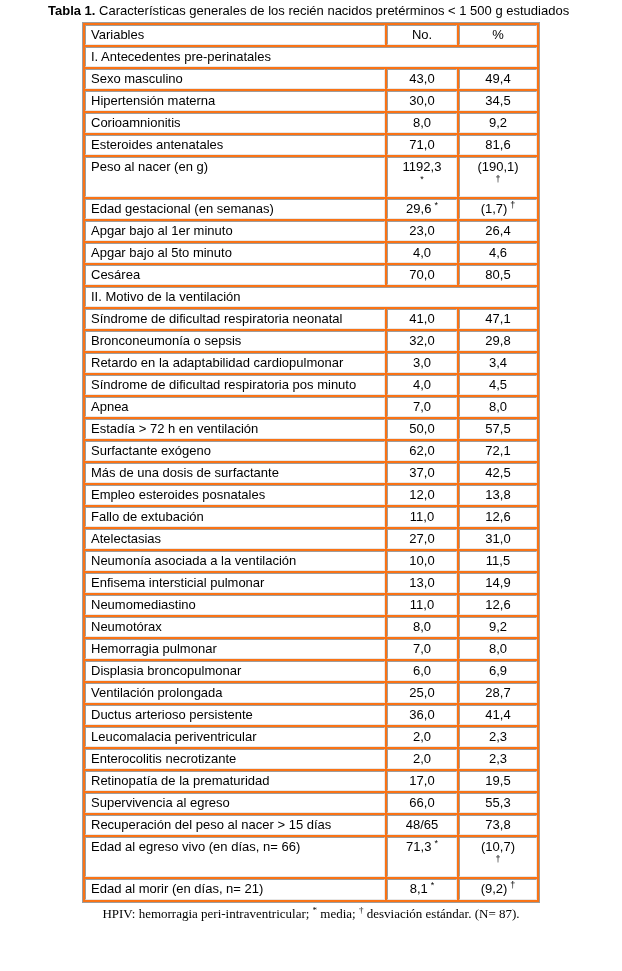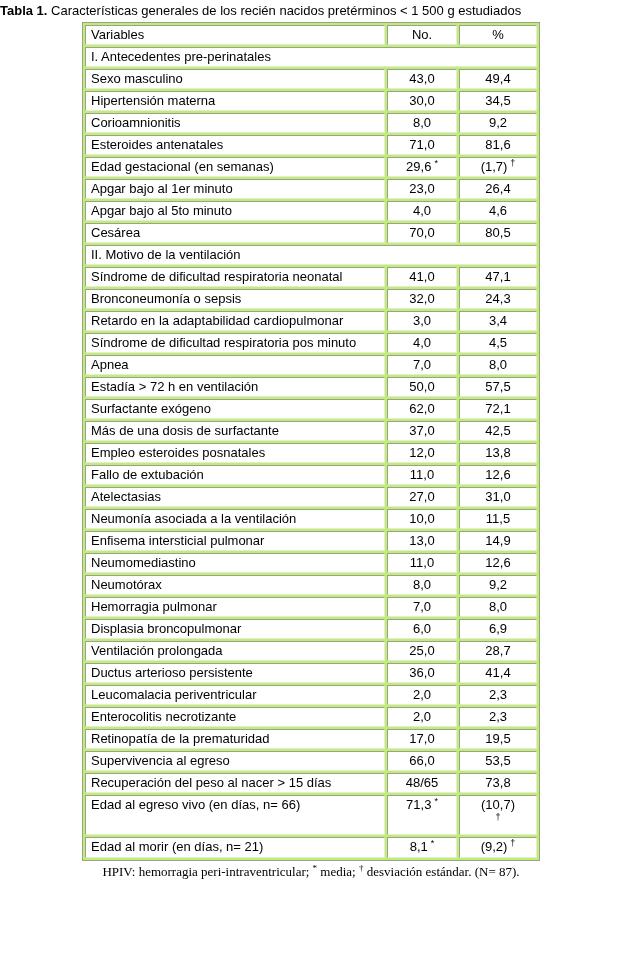--- a/index.html
+++ b/index.html
@@ -10,28 +10,29 @@
     font-family: "Liberation Sans", "DejaVu Sans", sans-serif;
     font-size: 13px;
   }
   .page {
     width: 622px;
     padding-top: 2px;
   }
   .title {
     padding: 1px 6px 3px 0;
     line-height: 16px;
+    margin-left: 48px;
   }
   .title b { font-weight: bold; }
   table.data-table {
     border-collapse: separate;
     border-spacing: 2px;
     margin: 0 auto;
     border: 1px solid #9d9d9d;
-    background: #bef264;
+    background: #f97316;
   }
   col.c-var { width: 300px; }
   col.c-no  { width: 70px; }
   col.c-pct { width: 78px; }
   th, td {
     border-style: solid;
     border-width: 1px;
     border-color: #9d9d9d #e7e7e7 #e7e7e7 #9d9d9d;
     padding: 1px 5px;
     height: 16px;
@@ -94,20 +95,25 @@
         <tr>
           <td class="var">Corioamnionitis</td>
           <td class="num">8,0</td>
           <td class="num">9,2</td>
         </tr>
         <tr>
           <td class="var">Esteroides antenatales</td>
           <td class="num">71,0</td>
           <td class="num">81,6</td>
         </tr>
+        <tr class="tall">
+          <td class="var">Peso al nacer (en g)</td>
+          <td class="num">1192,3<br><sup>*</sup></td>
+          <td class="num">(190,1)<br><sup>†</sup></td>
+        </tr>
         <tr>
           <td class="var">Edad gestacional (en semanas)</td>
           <td class="num">29,6<sup class="inline-sup">*</sup></td>
           <td class="num">(1,7)<sup class="inline-sup">†</sup></td>
         </tr>
         <tr>
           <td class="var">Apgar bajo al 1er minuto</td>
           <td class="num">23,0</td>
           <td class="num">26,4</td>
         </tr>
@@ -125,21 +131,21 @@
           <td colspan="3" class="section">II. Motivo de la ventilación</td>
         </tr>
         <tr>
           <td class="var">Síndrome de dificultad respiratoria neonatal</td>
           <td class="num">41,0</td>
           <td class="num">47,1</td>
         </tr>
         <tr>
           <td class="var">Bronconeumonía o sepsis</td>
           <td class="num">32,0</td>
-          <td class="num">24,3</td>
+          <td class="num">29,8</td>
         </tr>
         <tr>
           <td class="var">Retardo en la adaptabilidad cardiopulmonar</td>
           <td class="num">3,0</td>
           <td class="num">3,4</td>
         </tr>
         <tr>
           <td class="var">Síndrome de dificultad respiratoria pos minuto</td>
           <td class="num">4,0</td>
           <td class="num">4,5</td>
@@ -230,21 +236,21 @@
           <td class="num">2,3</td>
         </tr>
         <tr>
           <td class="var">Retinopatía de la prematuridad</td>
           <td class="num">17,0</td>
           <td class="num">19,5</td>
         </tr>
         <tr>
           <td class="var">Supervivencia al egreso</td>
           <td class="num">66,0</td>
-          <td class="num">53,5</td>
+          <td class="num">55,3</td>
         </tr>
         <tr>
           <td class="var">Recuperación del peso al nacer &gt; 15 días</td>
           <td class="num">48/65</td>
           <td class="num">73,8</td>
         </tr>
         <tr class="tall">
           <td class="var">Edad al egreso vivo (en días, n= 66)</td>
           <td class="num">71,3<sup class="inline-sup">*</sup></td>
           <td class="num">(10,7)<br><sup>†</sup></td>

